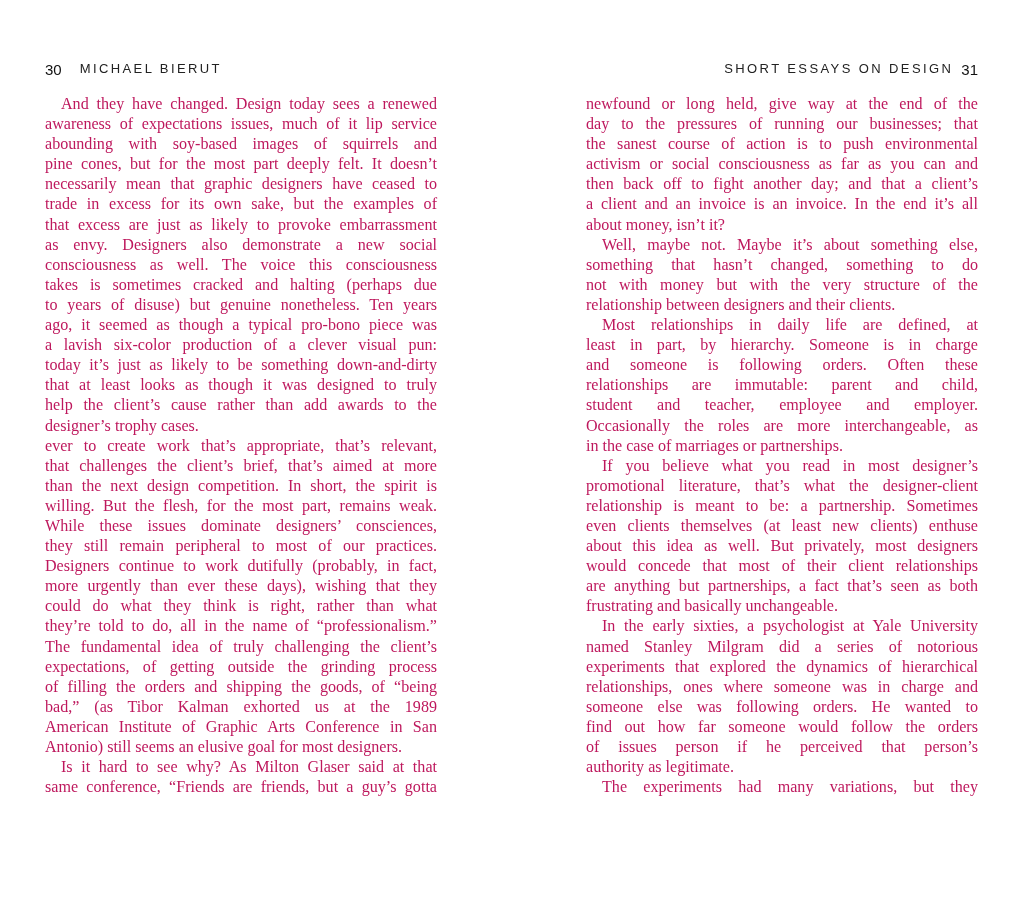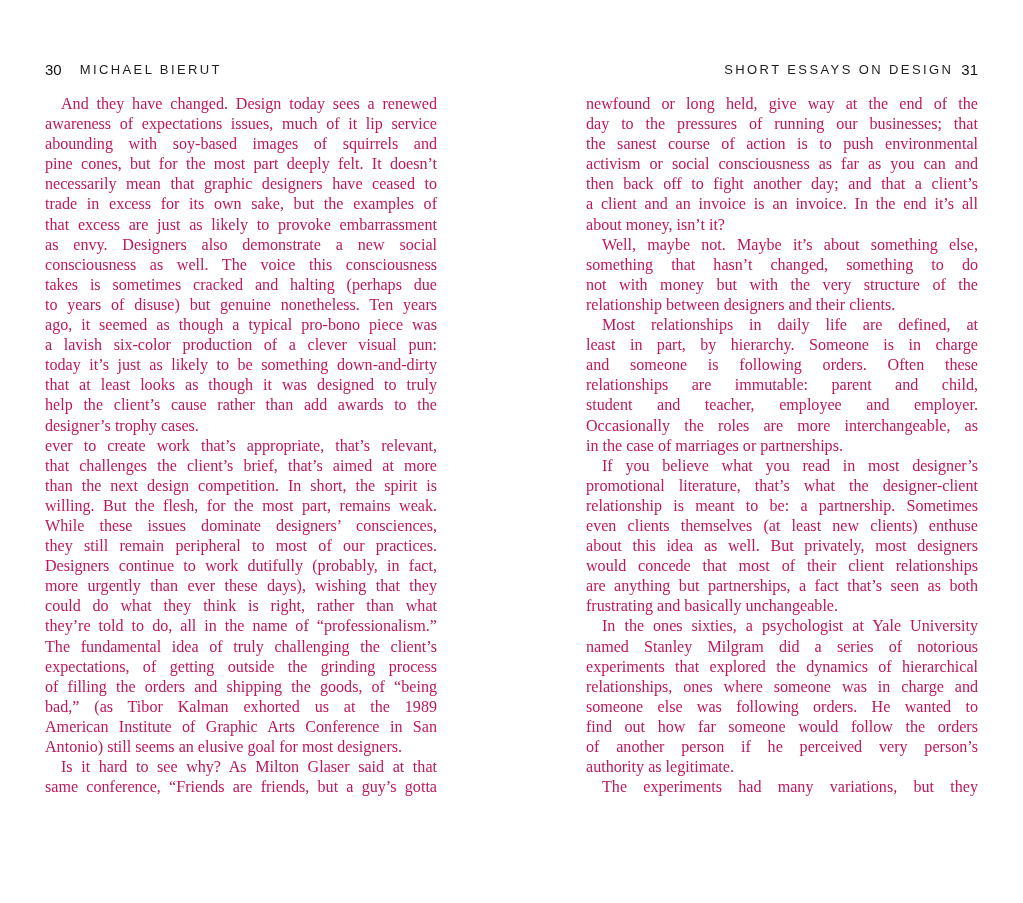--- a/index.html
+++ b/index.html
@@ -4,21 +4,21 @@
 <style>
   html, body { margin: 0; padding: 0; background: #ffffff; }
   body { width: 1023px; height: 903px; position: relative; overflow: hidden; color: #1a1a1a; }
   .page { position: absolute; top: 0; height: 903px; }
   .page.left { left: 0; width: 511px; }
   .page.right { left: 511px; width: 512px; }
   .running-head {
     position: absolute; top: 61px;
     font-family: "Liberation Sans", "DejaVu Sans", sans-serif;
     font-size: 13px; letter-spacing: 2.4px; color: #222;
-    display: flex; align-items: center; white-space: nowrap;
+    display: flex; align-items: flex-start; white-space: nowrap;
   }
   .page.left .running-head { left: 45px; }
   .page.right .running-head { right: 45px; }
   .folio { font-size: 15px; letter-spacing: 0; color: #111; }
   .page.left .folio { margin-right: 18px; }
   .page.right .folio { margin-left: 8px; }
   .column {
     position: absolute; top: 94px; width: 392px;
     font-family: "Liberation Serif", "DejaVu Serif", serif;
     font-size: 16.1px; line-height: 20.1px; color: #be185d;
@@ -104,23 +104,23 @@
       <span class="line">Occasionally the roles are more interchangeable, as</span>
       <span class="line last">in the case of marriages or partnerships.</span>
       <span class="line indent">If you believe what you read in most designer’s</span>
       <span class="line">promotional literature, that’s what the designer-client</span>
       <span class="line">relationship is meant to be: a partnership. Sometimes</span>
       <span class="line">even clients themselves (at least new clients) enthuse</span>
       <span class="line">about this idea as well. But privately, most designers</span>
       <span class="line">would concede that most of their client relationships</span>
       <span class="line">are anything but partnerships, a fact that’s seen as both</span>
       <span class="line last">frustrating and basically unchangeable.</span>
-      <span class="line indent">In the ones sixties, a psychologist at Yale University</span>
+      <span class="line indent">In the early sixties, a psychologist at Yale University</span>
       <span class="line">named Stanley Milgram did a series of notorious</span>
       <span class="line">experiments that explored the dynamics of hierarchical</span>
       <span class="line">relationships, ones where someone was in charge and</span>
       <span class="line">someone else was following orders. He wanted to</span>
       <span class="line">find out how far someone would follow the orders</span>
-      <span class="line">of another person if he perceived very person’s</span>
+      <span class="line">of issues person if he perceived that person’s</span>
       <span class="line last">authority as legitimate.</span>
       <span class="line indent">The experiments had many variations, but they</span>
     </div>
 </div>
 
 </body></html>

